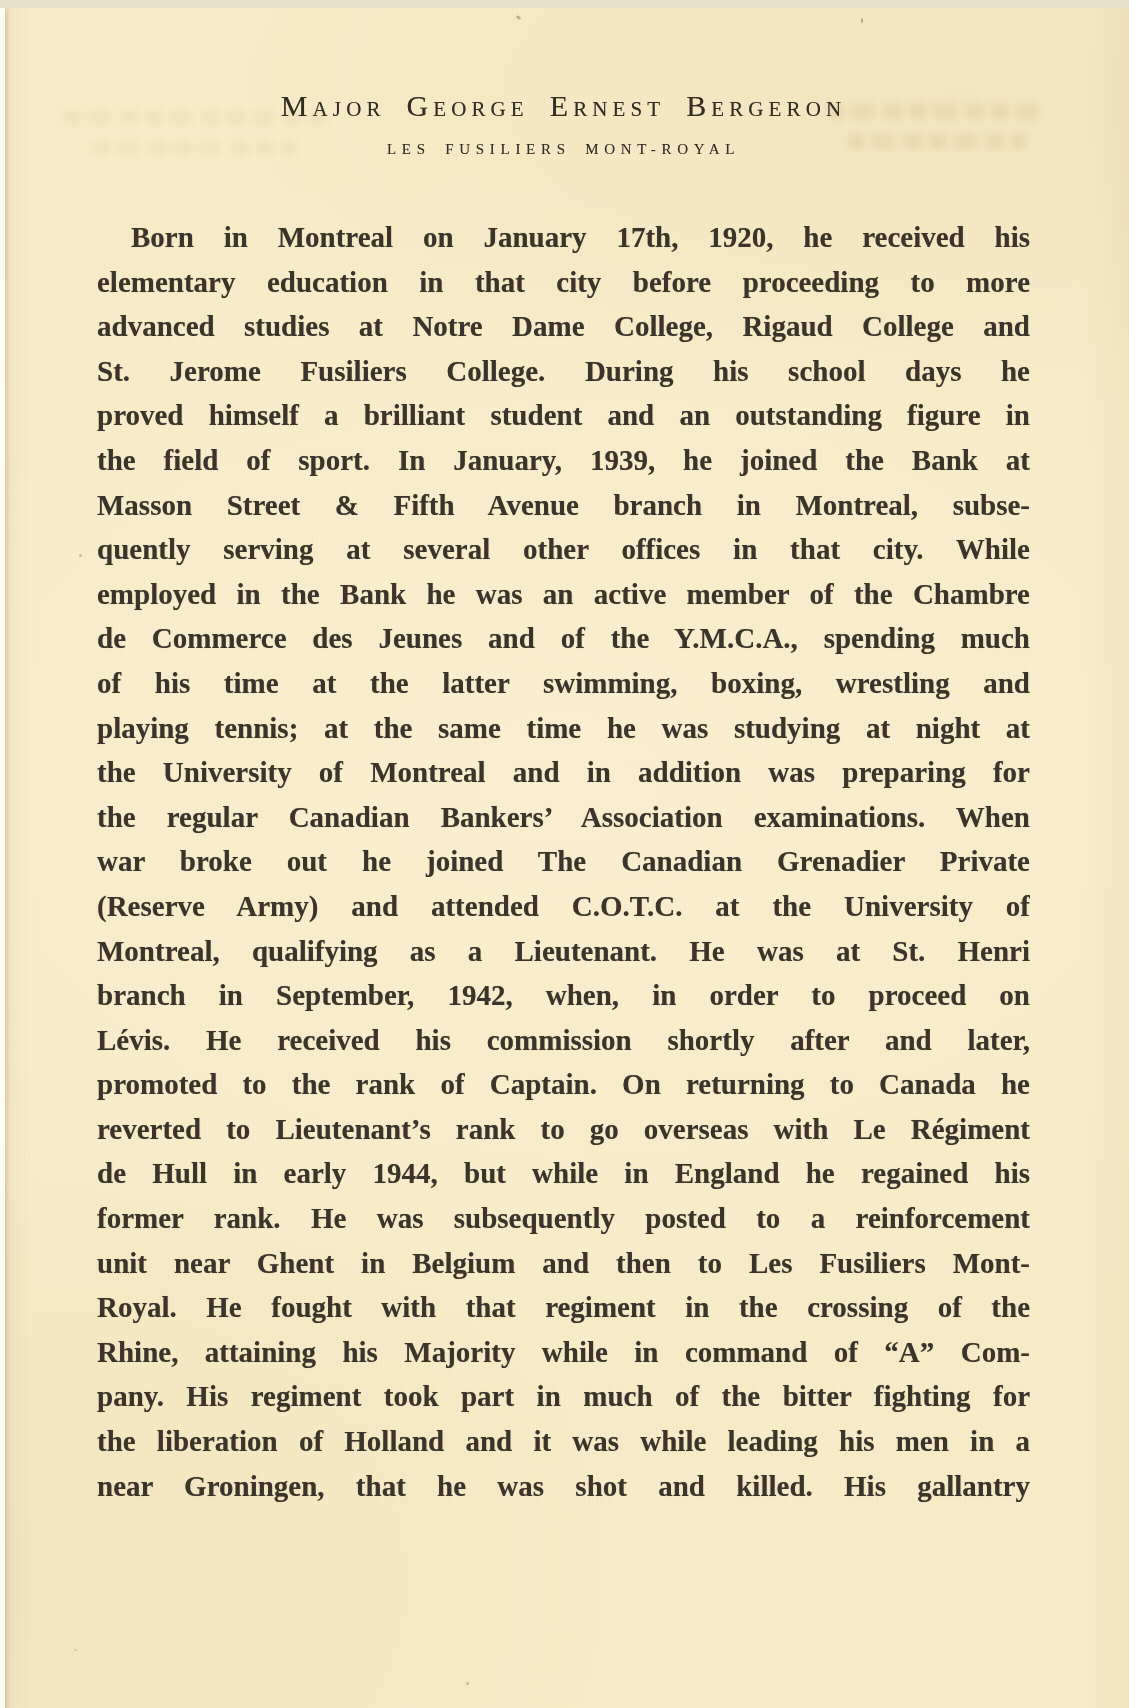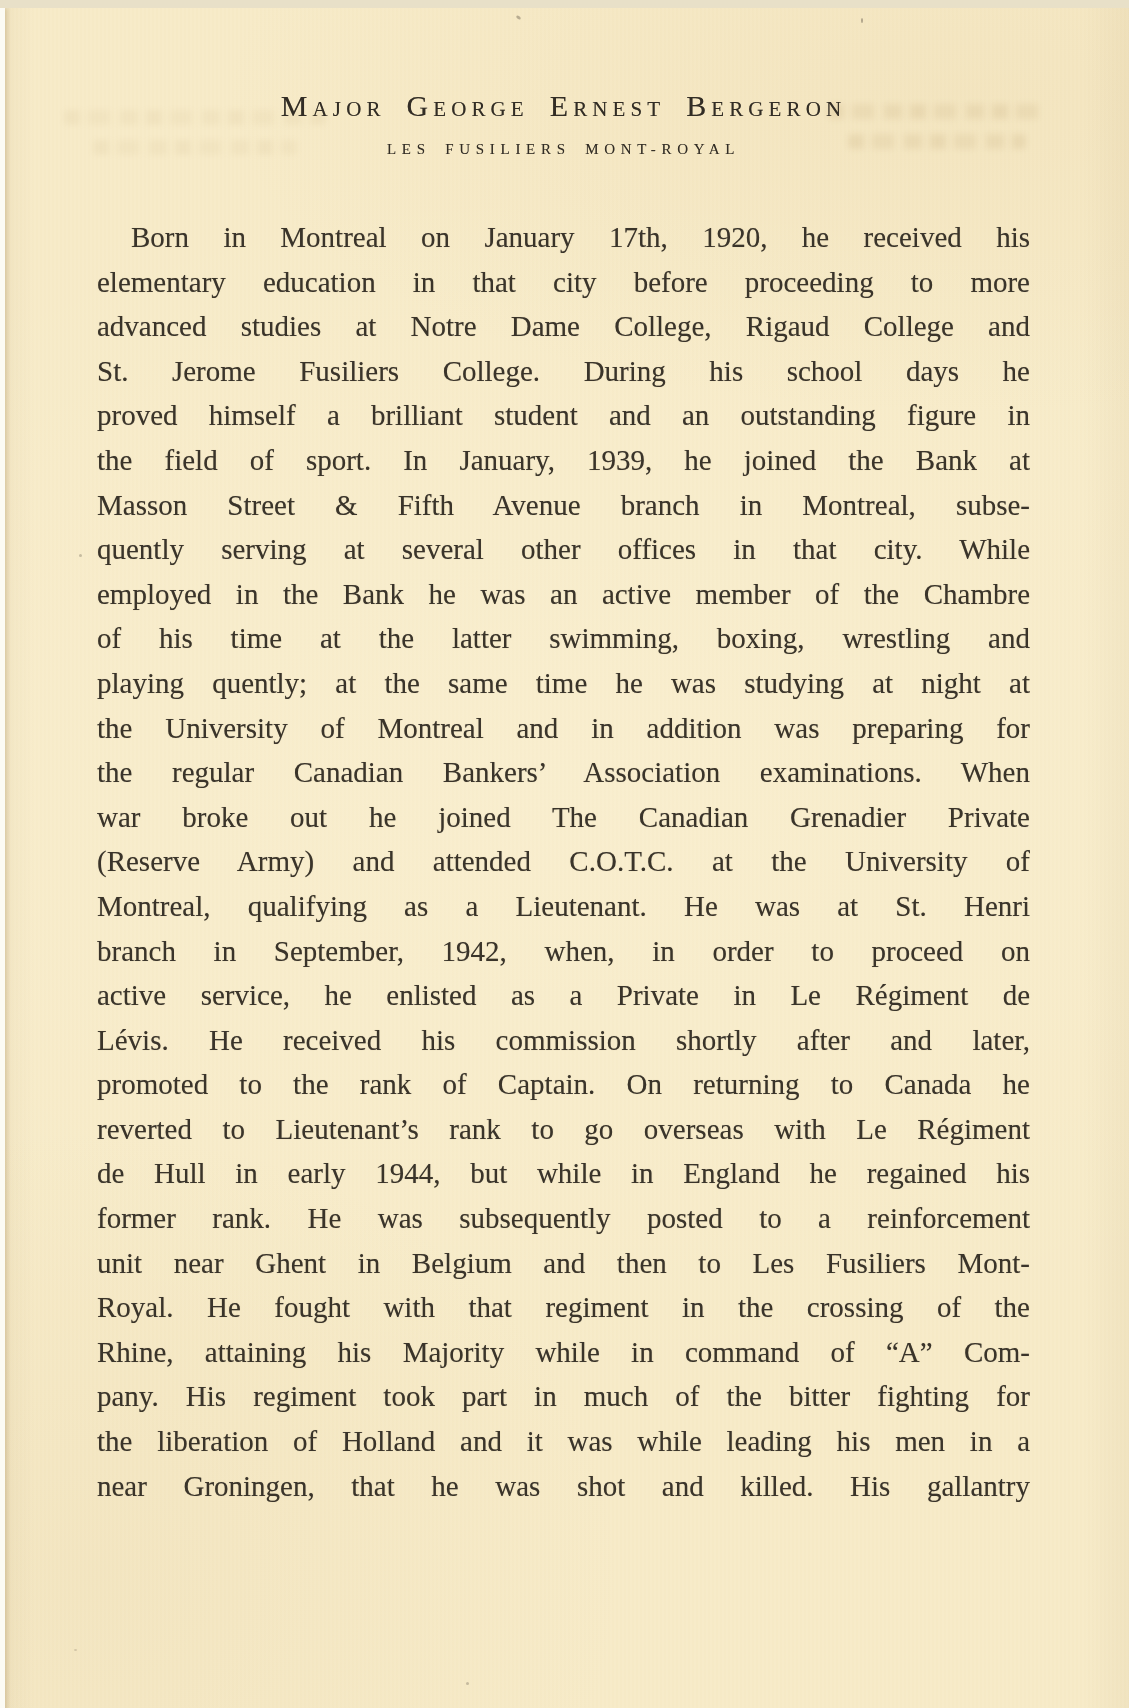--- a/index.html
+++ b/index.html
@@ -42,20 +42,21 @@
     font-size:15px;line-height:22px;
     letter-spacing:0.38em;word-spacing:0.34em;
     color:var(--title-ink);
     text-shadow:0 0 0.5px rgba(50,45,37,0.4);
   }
   .paragraph{
     position:absolute;top:207px;left:97px;width:933px;
     color:var(--ink);
     font-size:29px;
     text-shadow:0 0 0.7px rgba(58,52,42,0.4);
+    font-weight:bold;
   }
   .paragraph .line{
     height:44.6px;line-height:44.6px;
     text-align:justify;
     -moz-text-align-last:justify;
     text-align-last:justify;
     overflow:hidden;
     white-space:normal;
   }
   .paragraph .line.indent{ text-indent:34px; }
@@ -98,29 +99,29 @@
   <div class="paragraph">
       <div class="line indent">Born in Montreal on January 17th, 1920, he received his</div>
       <div class="line">elementary education in that city before proceeding to more</div>
       <div class="line">advanced studies at Notre Dame College, Rigaud College and</div>
       <div class="line">St. Jerome Fusiliers College. During his school days he</div>
       <div class="line">proved himself a brilliant student and an outstanding figure in</div>
       <div class="line">the field of sport. In January, 1939, he joined the Bank at</div>
       <div class="line">Masson Street &amp; Fifth Avenue branch in Montreal, subse-</div>
       <div class="line">quently serving at several other offices in that city. While</div>
       <div class="line">employed in the Bank he was an active member of the Chambre</div>
+      <div class="line">de Commerce des Jeunes and of the Y.M.C.A., spending much</div>
       <div class="line">of his time at the latter swimming, boxing, wrestling and</div>
-      <div class="line">playing quently; at the same time he was studying at night at</div>
+      <div class="line">playing tennis; at the same time he was studying at night at</div>
       <div class="line">the University of Montreal and in addition was preparing for</div>
       <div class="line">the regular Canadian Bankers’ Association examinations. When</div>
       <div class="line">war broke out he joined The Canadian Grenadier Private</div>
       <div class="line">(Reserve Army) and attended C.O.T.C. at the University of</div>
       <div class="line">Montreal, qualifying as a Lieutenant. He was at St. Henri</div>
       <div class="line">branch in September, 1942, when, in order to proceed on</div>
-      <div class="line">active service, he enlisted as a Private in Le Régiment de</div>
       <div class="line">Lévis. He received his commission shortly after and later,</div>
       <div class="line">promoted to the rank of Captain. On returning to Canada he</div>
       <div class="line">reverted to Lieutenant’s rank to go overseas with Le Régiment</div>
       <div class="line">de Hull in early 1944, but while in England he regained his</div>
       <div class="line">former rank. He was subsequently posted to a reinforcement</div>
       <div class="line">unit near Ghent in Belgium and then to Les Fusiliers Mont-</div>
       <div class="line">Royal. He fought with that regiment in the crossing of the</div>
       <div class="line">Rhine, attaining his Majority while in command of “A” Com-</div>
       <div class="line">pany. His regiment took part in much of the bitter fighting for</div>
       <div class="line">the liberation of Holland and it was while leading his men in a</div>

